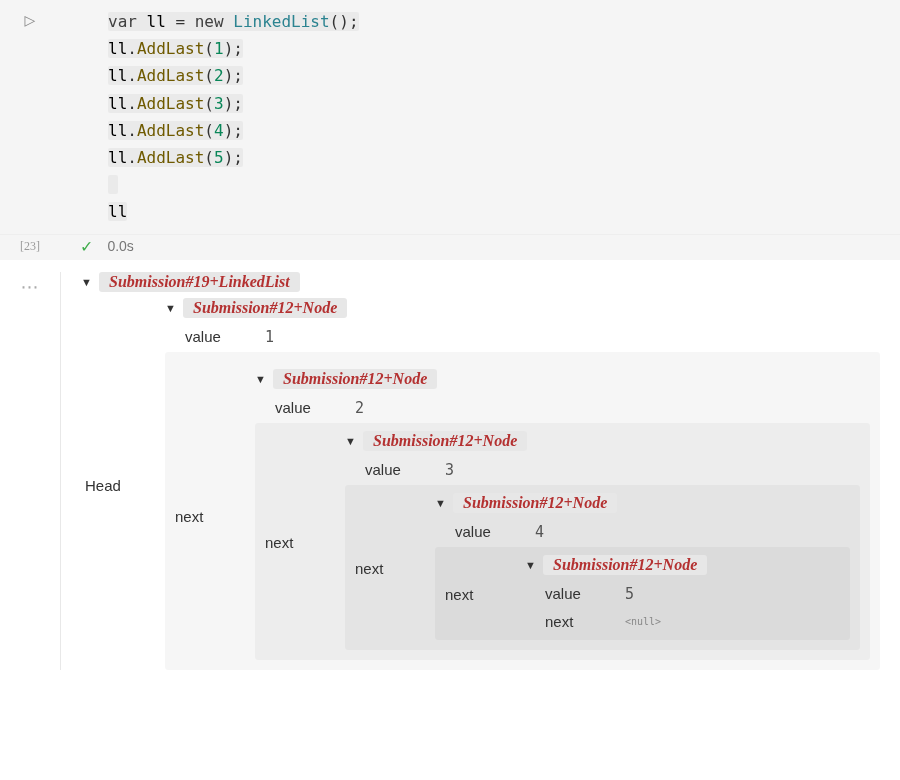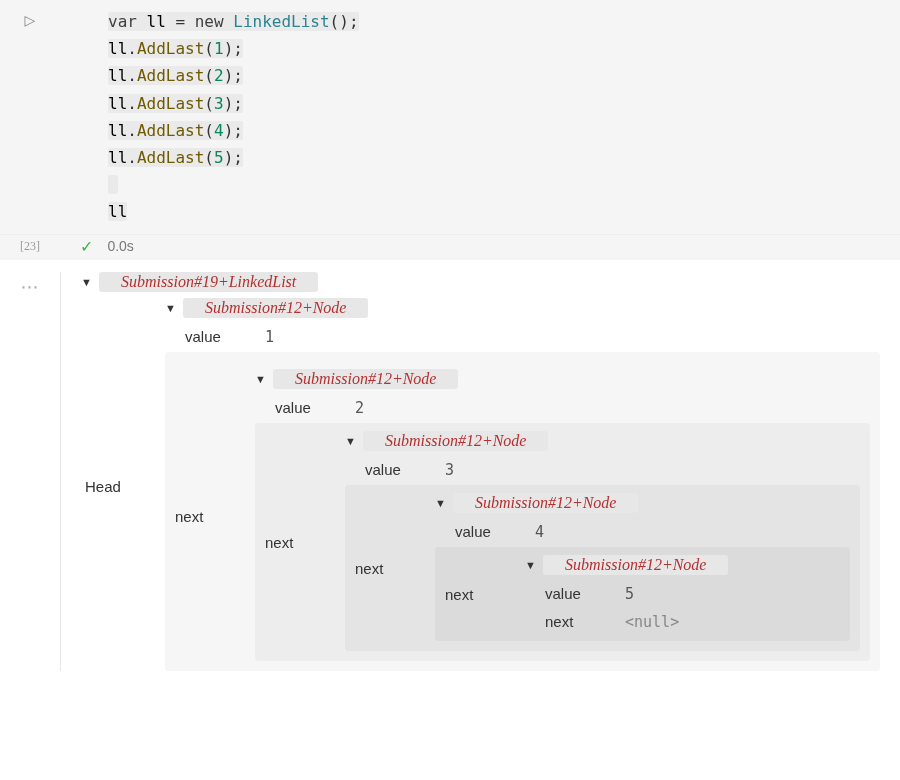--- a/index.html
+++ b/index.html
@@ -100,25 +100,26 @@
   }
   .tri {
     font-size: 11px;
     color: #333;
     display: inline-block;
     width: 12px;
   }
   .typebadge {
     background: #e7e7e7;
     border-radius: 3px;
-    padding: 1px 22px;
+    padding: 1px 10px;
     font-style: italic;
     font-family: Georgia, "Times New Roman", serif;
     color: #b43131;
     font-size: 16px;
+    font-weight: bold;
   }
   .field-row {
     display: flex;
     align-items: center;
     gap: 20px;
     margin-top: 6px;
   }
   .field-label {
     min-width: 60px;
     padding-top: 4px;
@@ -127,21 +128,21 @@
   }
   .field-value {
     font-family: "Consolas","Menlo",monospace;
     font-size: 15px;
     color: #555;
     padding-top: 4px;
   }
   .nullv {
     font-family: "Consolas","Menlo",monospace;
     color: #888;
-    font-size: 15px;
+    font-size: 10px;
     padding-top: 4px;
   }
   .nested-block {
     background: rgba(0,0,0,0.035);
     border-radius: 3px;
     padding: 8px 10px 10px 10px;
     margin-top: 6px;
   }
   .prop-indent {
     padding-left: 20px;

